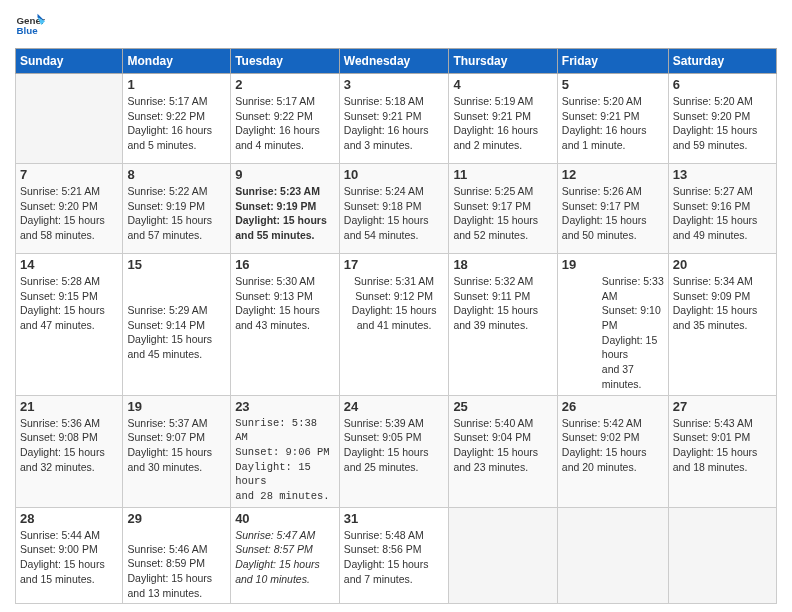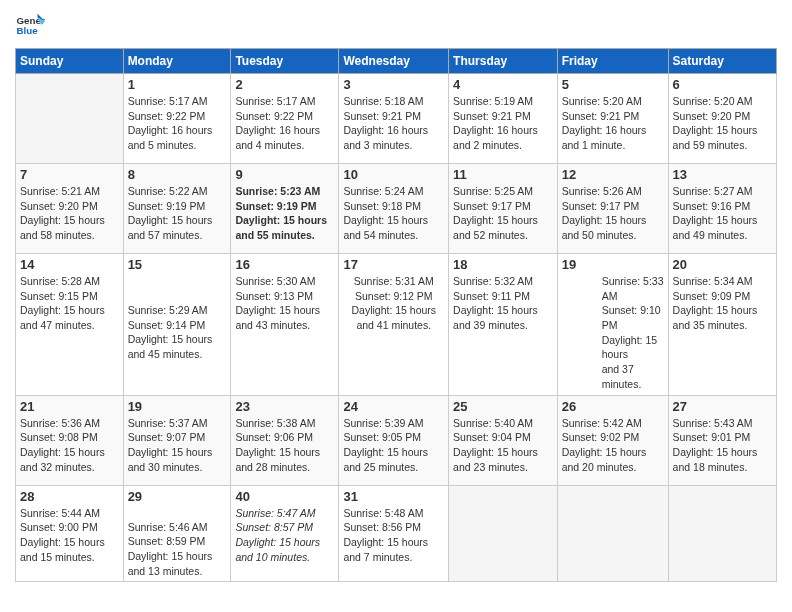--- a/index.html
+++ b/index.html
@@ -270,21 +270,21 @@
           </td>
           <td>
             <span class="day-num">19</span>
             <div class="day-info" style="white-space: pre-line;">Sunrise: 5:37 AM
 Sunset: 9:07 PM
 Daylight: 15 hours
 and 30 minutes.</div>
           </td>
           <td>
             <span class="day-num">23</span>
-            <div class="day-info" style="white-space: pre-line;">Sunrise: 5:38 AM
+            <div class="day-info" style="white-space: pre-line; font-family: Liberation Mono, monospace;">Sunrise: 5:38 AM
 Sunset: 9:06 PM
 Daylight: 15 hours
 and 28 minutes.</div>
           </td>
           <td>
             <span class="day-num">24</span>
             <div class="day-info" style="white-space: pre-line;">Sunrise: 5:39 AM
 Sunset: 9:05 PM
 Daylight: 15 hours
 and 25 minutes.</div>

